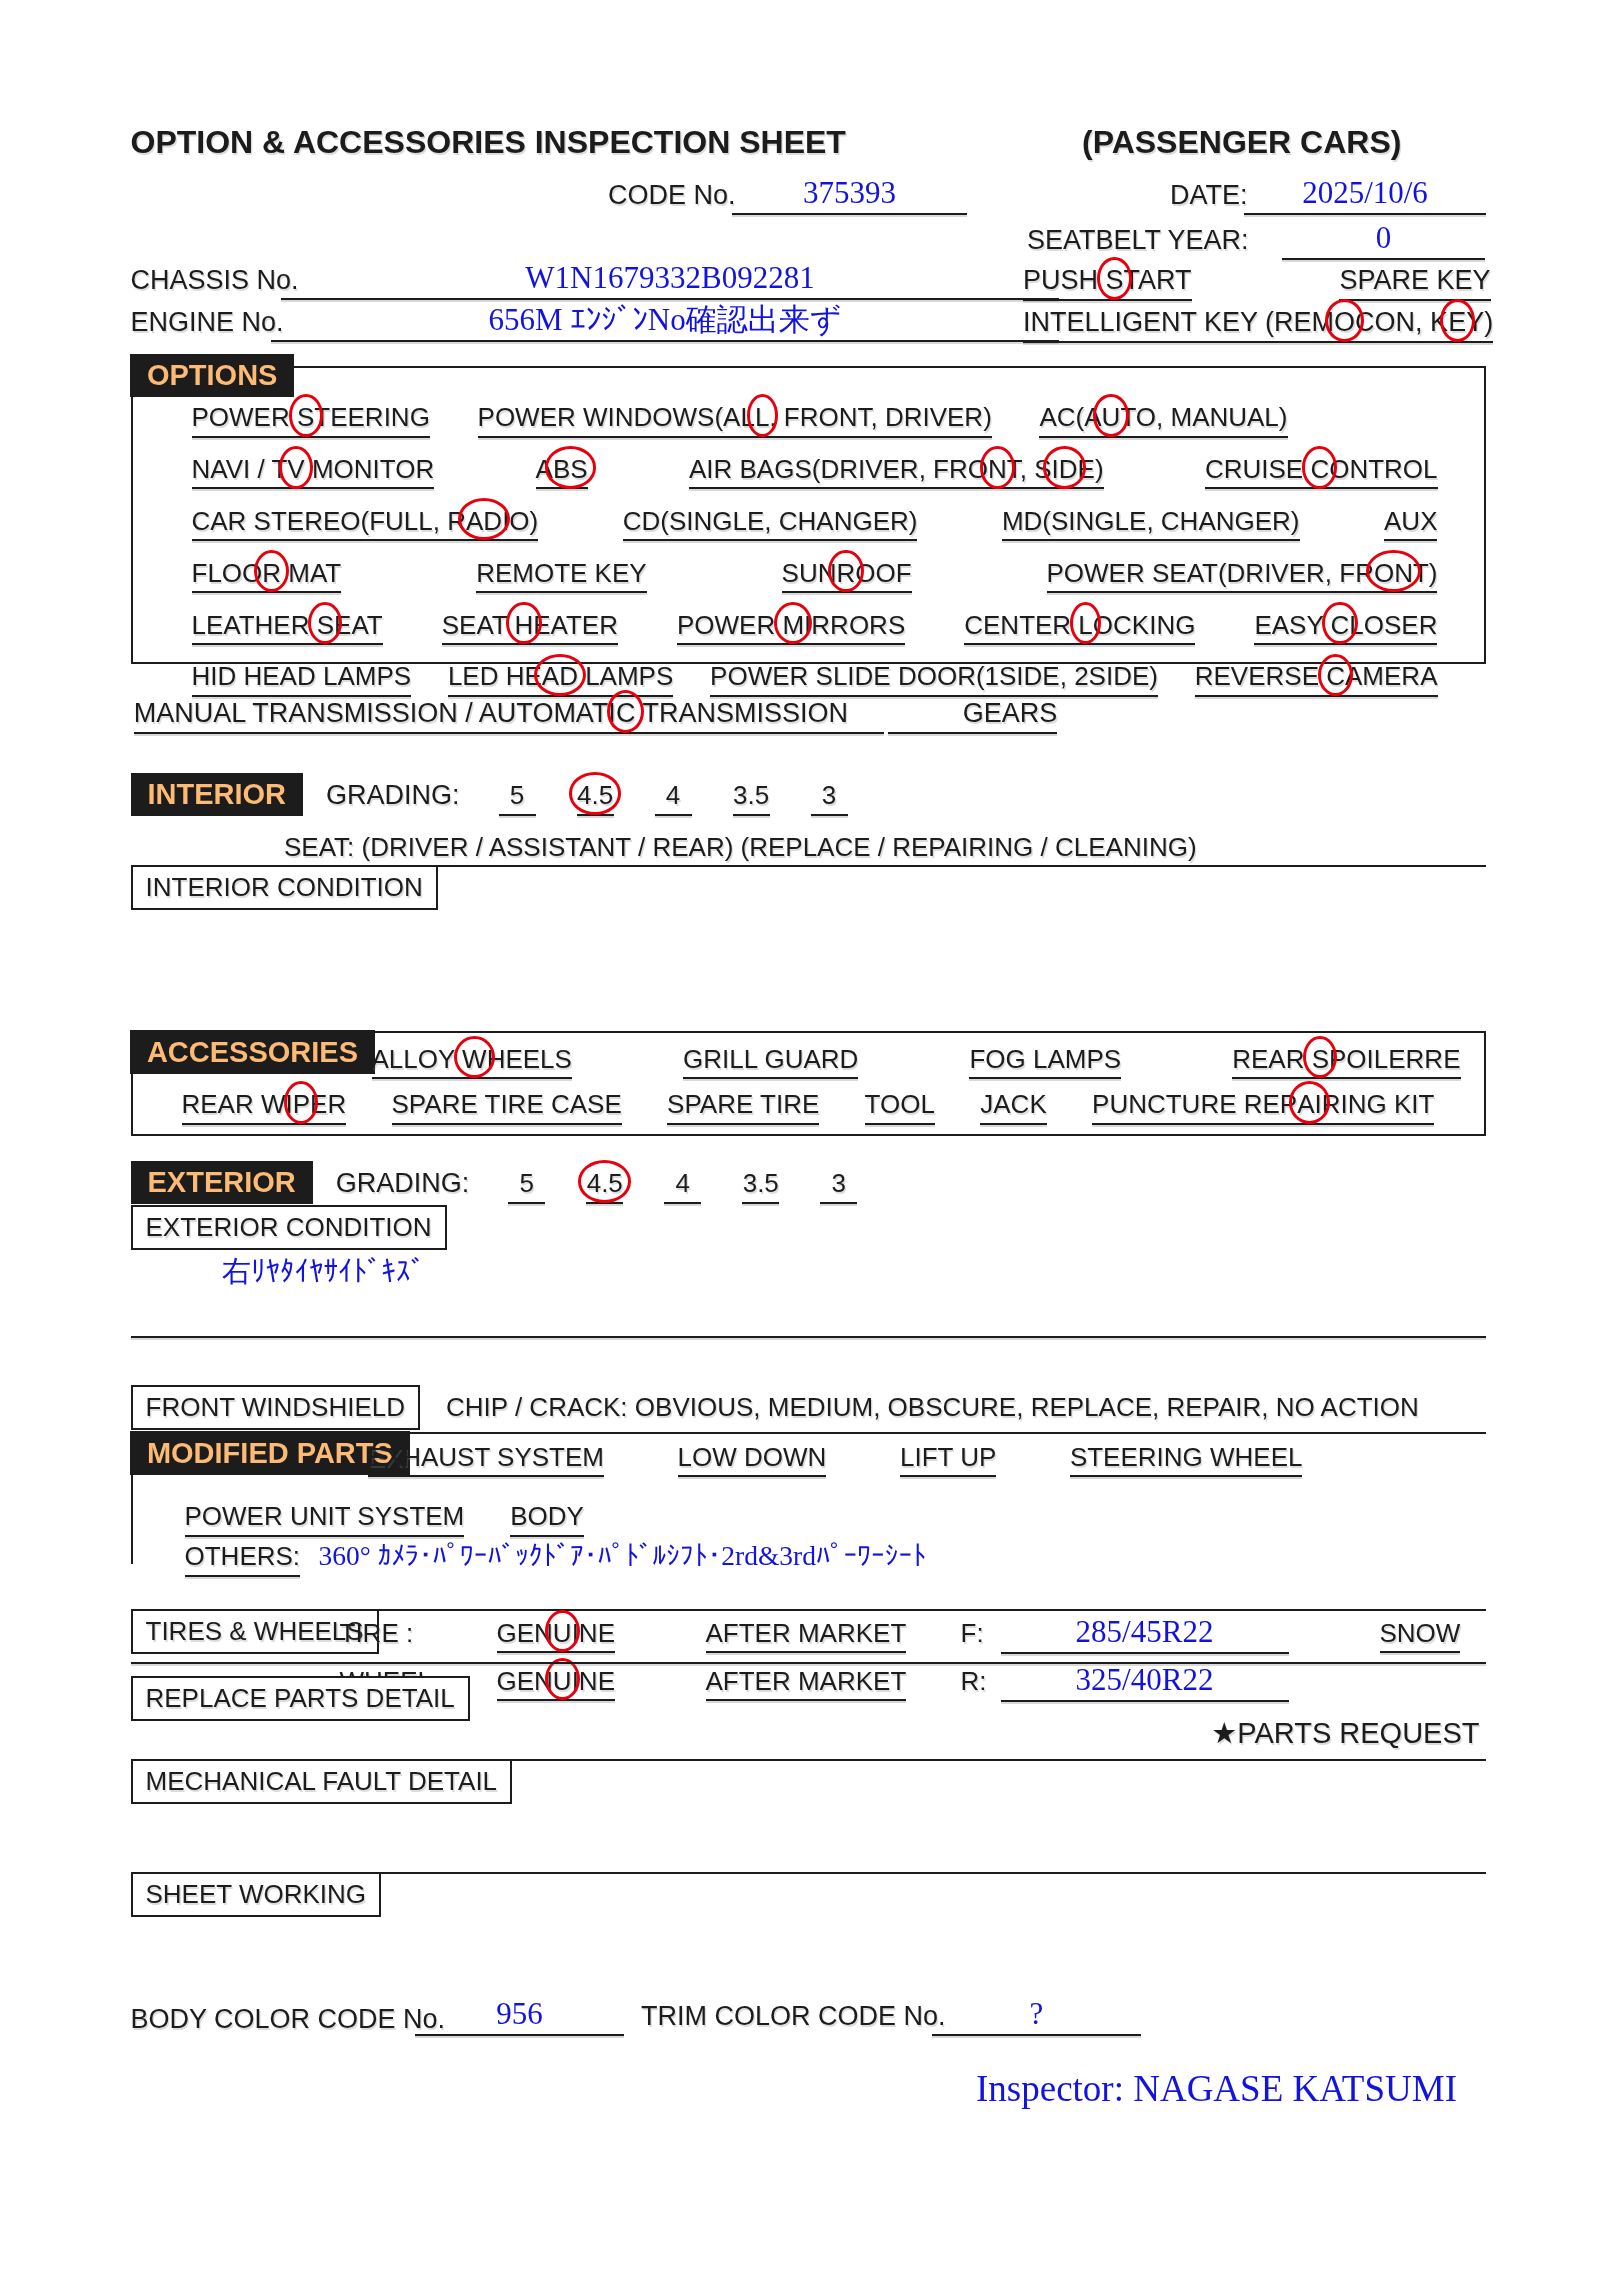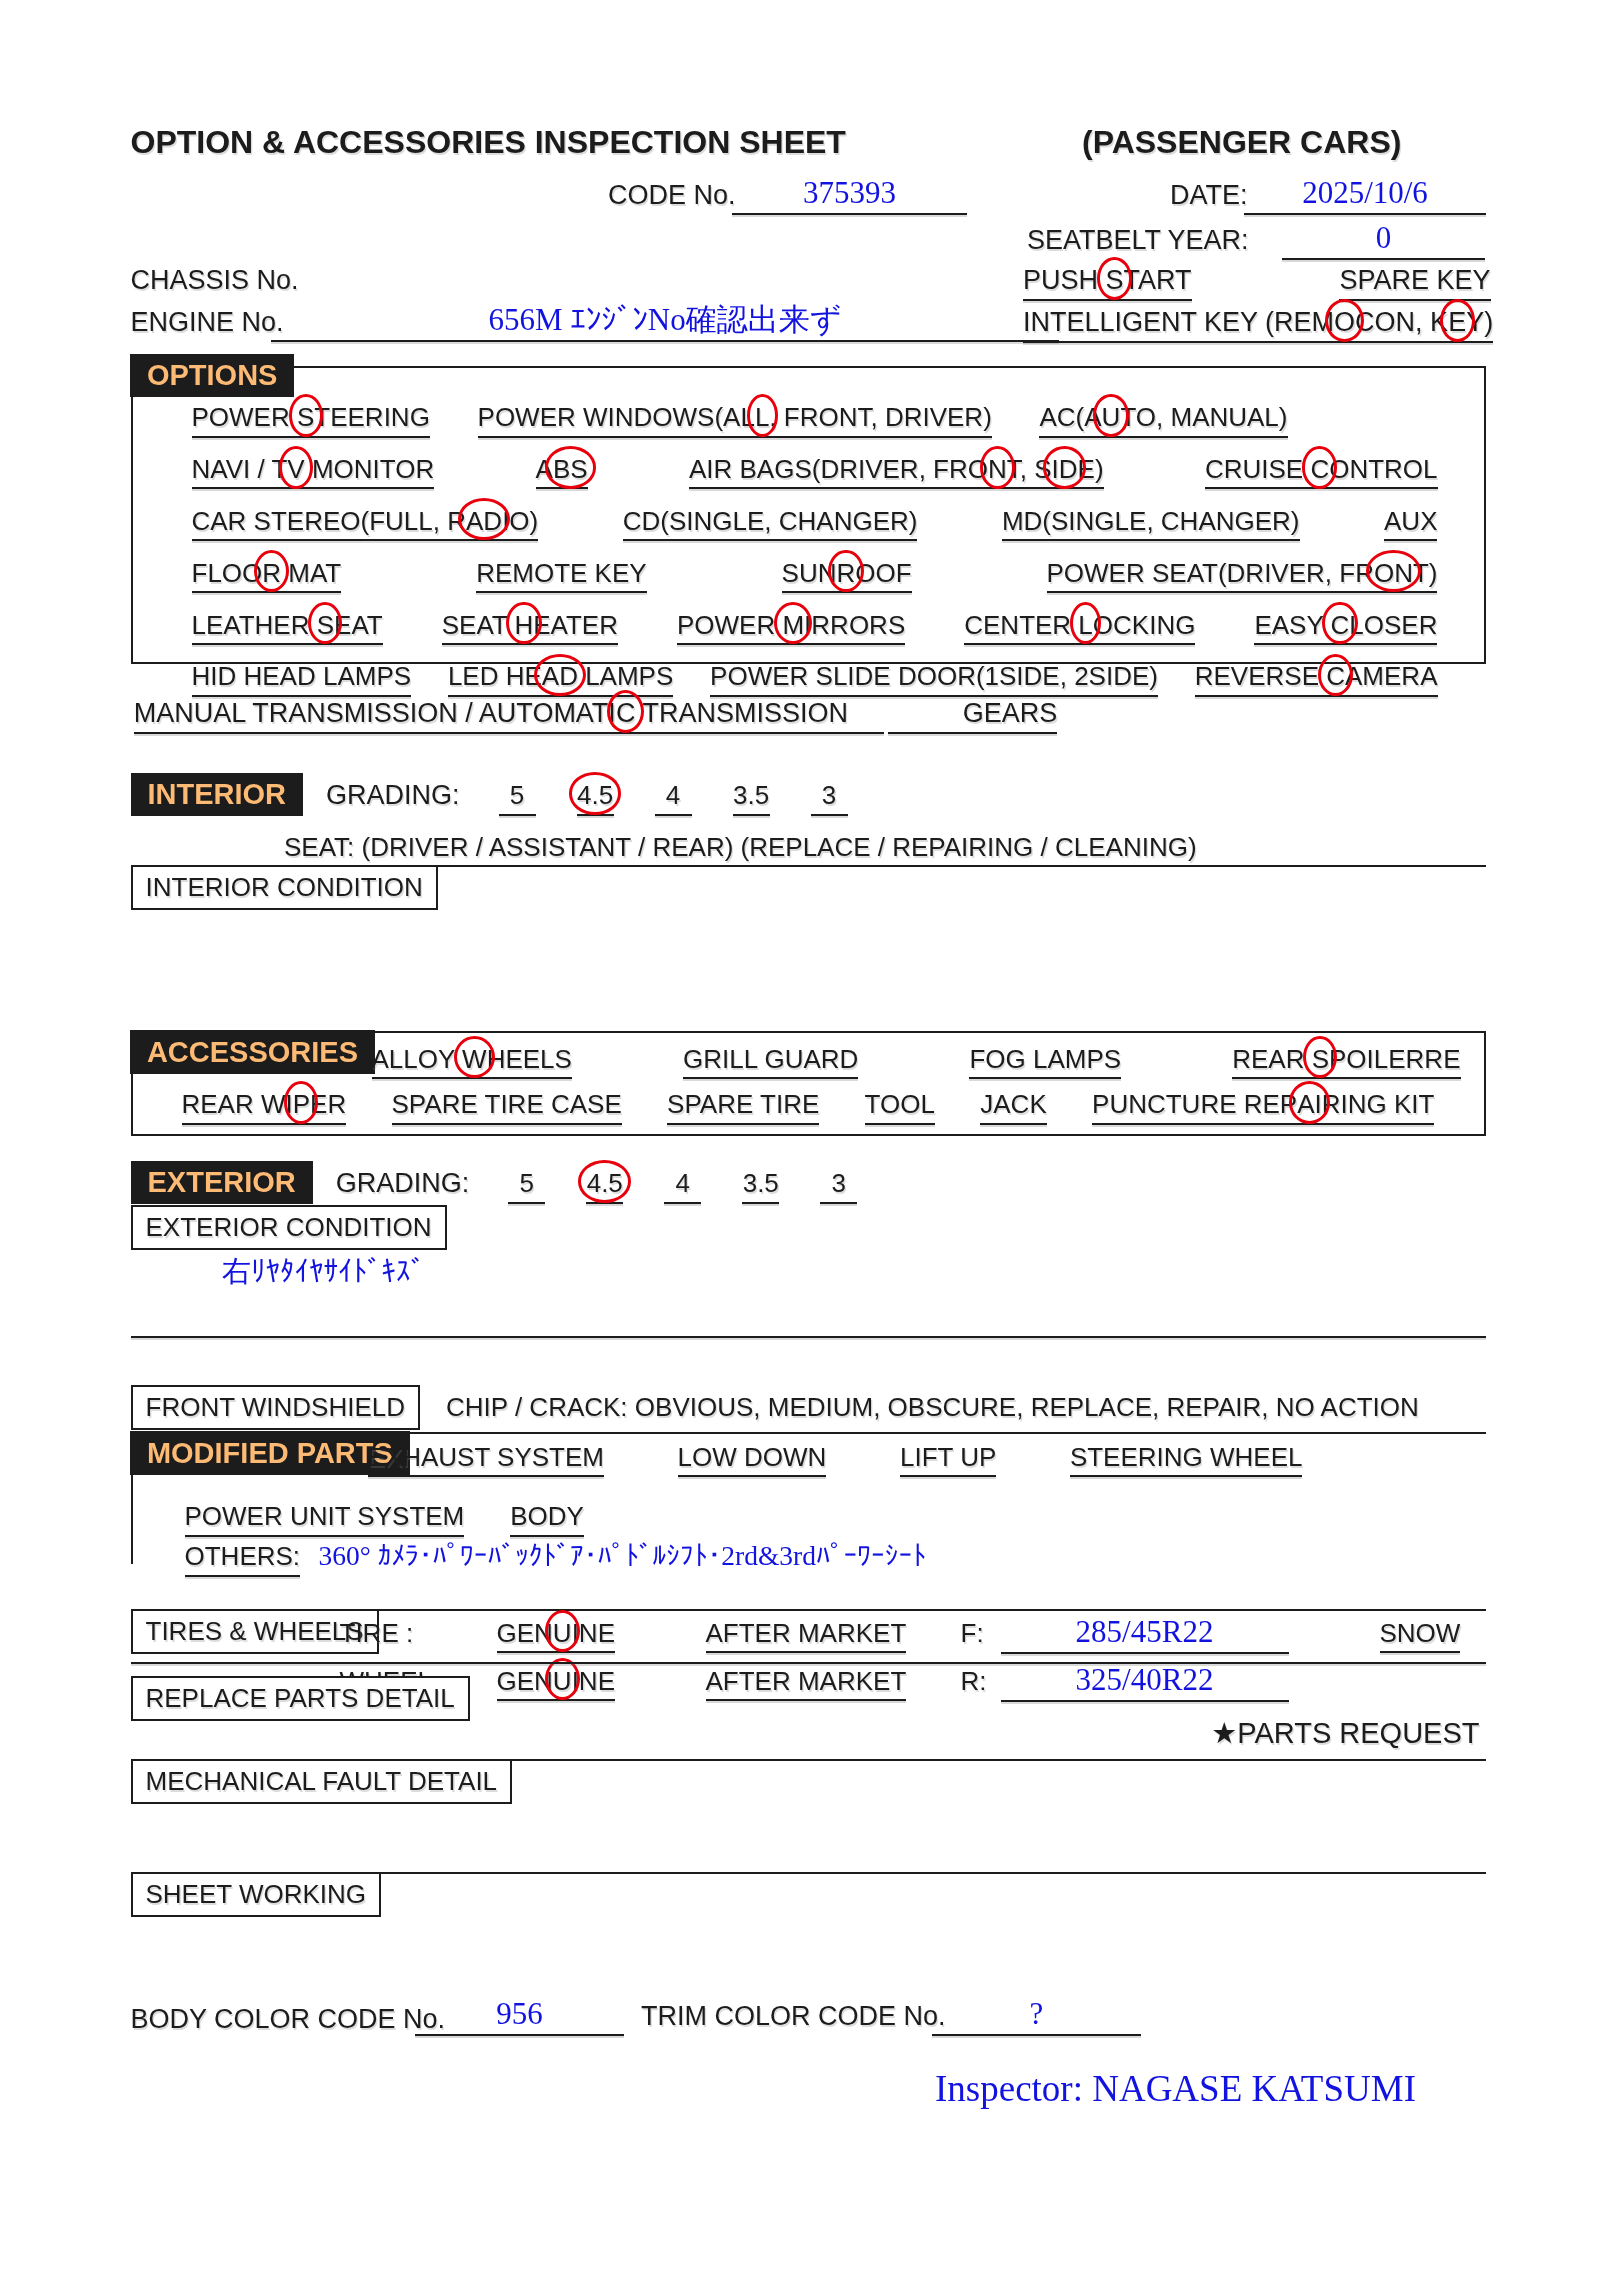--- a/index.html
+++ b/index.html
@@ -64,20 +64,21 @@
     <span class="field blue" style="left:1120px;width:242px;top:0">2025/10/6</span>
   </div>
 
   <div class="abs" style="top:220px;left:0;width:1373px;height:46px">
     <span class="lbl" style="left:903px;top:5.2px">SEATBELT YEAR:</span>
     <span class="field blue" style="left:1158px;width:203px;top:0">0</span>
   </div>
 
   <div class="abs" style="top:260px;left:0;width:1373px;height:46px">
     <span class="lbl" style="left:6.5px;top:5.2px">CHASSIS No.</span>
+    <span class="field blue" style="left:157px;width:778px;top:0">W1N1679332B092281</span>
     <span class="lbl u seg" style="left:899px;top:5.2px"><span>PUSH </span><span class="circ">S</span><span>TART</span></span>
     <span class="lbl u" style="right:6.5px;top:5.2px">SPARE KEY</span>
   </div>
 
   <div class="abs" style="top:302px;left:0;width:1373px;height:46px">
     <span class="lbl" style="left:6.5px;top:5.2px">ENGINE No.</span>
     <span class="field blue" style="left:147px;width:788px;top:0">656M ｴﾝｼﾞﾝNo確認出来ず</span>
     <span class="lbl u seg" style="left:899px;top:5.2px"><span>INTELLIGENT KEY (REM</span><span class="circ">O</span><span>CON, K</span><span class="circ">E</span><span>Y)</span></span>
   </div>
 
@@ -229,17 +230,17 @@
     <span class="bbox" style="position:static">SHEET WORKING</span>
   </div>
 
   <div class="abs" style="top:1996px;left:0;width:1373px;height:46px">
     <span class="lbl" style="left:6.5px;top:8px">BODY COLOR CODE No.</span>
     <span class="field blue" style="left:291px;width:209px;top:0">956</span>
     <span class="lbl" style="left:517px;top:5.2px">TRIM COLOR CODE No.</span>
     <span class="field blue" style="left:808px;width:209px;top:0">?</span>
   </div>
 
-  <div class="abs blue" style="top:2067px;left:811px;font-size:37px">Inspector: NAGASE KATSUMI</div>
+  <div class="abs blue" style="top:2067px;left:852px;font-size:37px">Inspector: NAGASE KATSUMI</div>
 
  </div>
 </div>
 
 
 </body></html>

